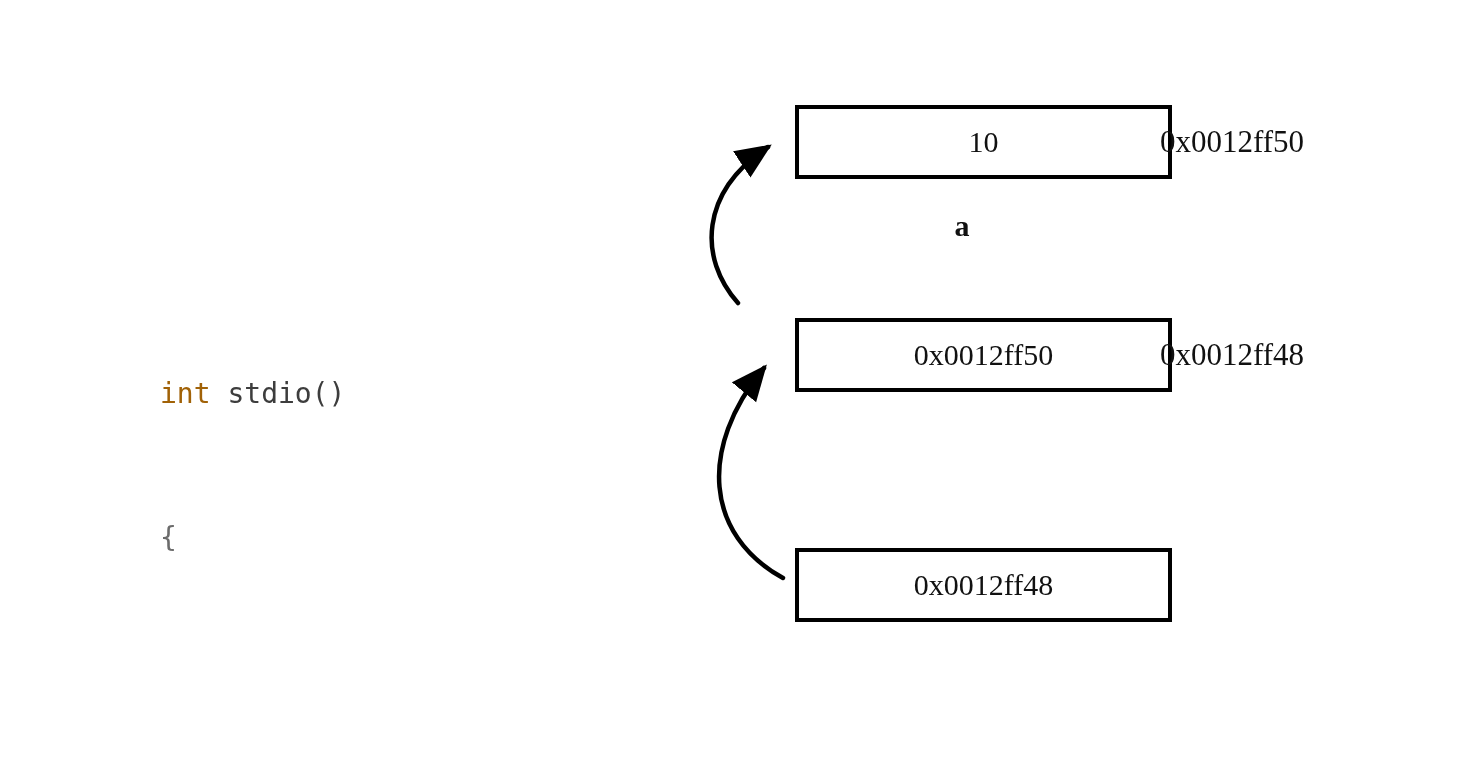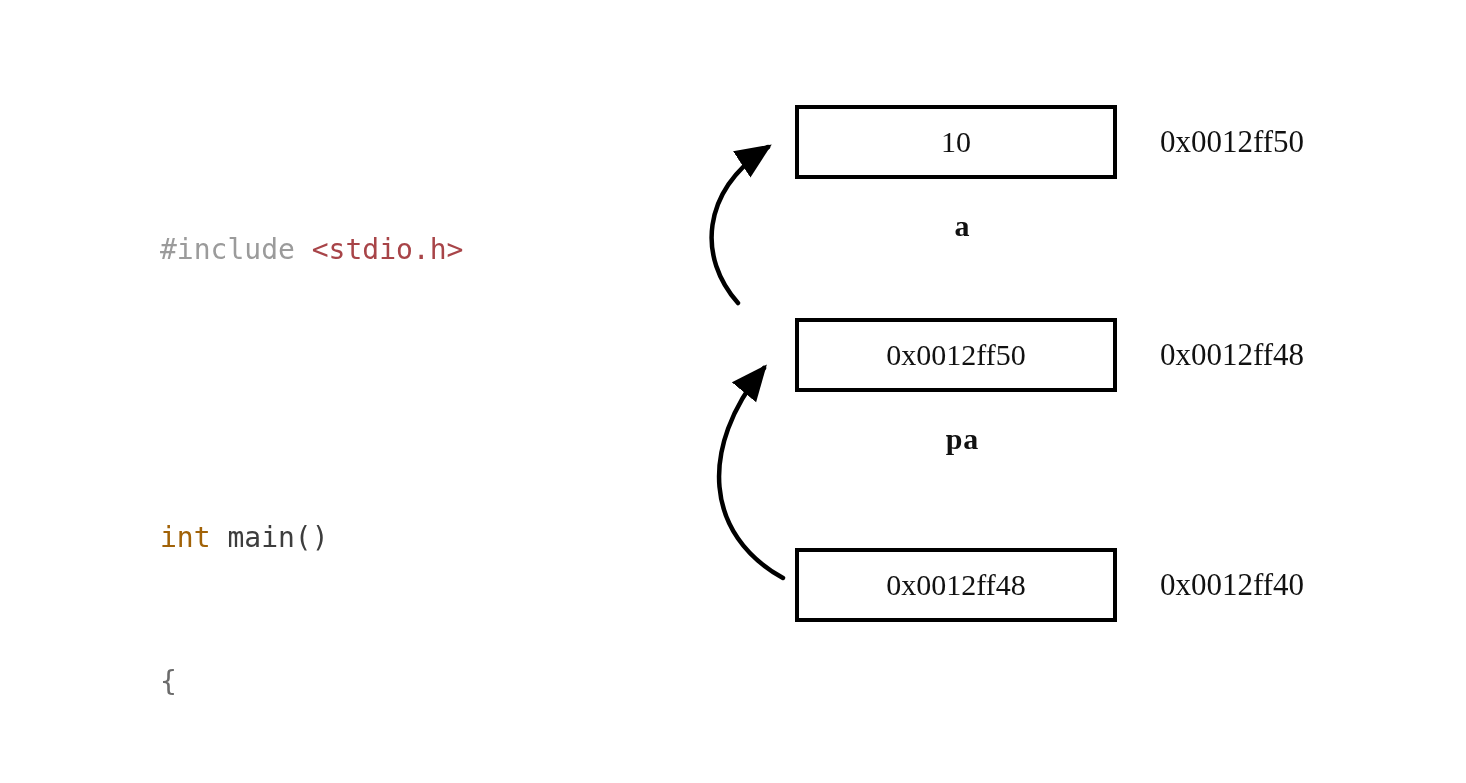--- a/index.html
+++ b/index.html
@@ -18,21 +18,21 @@
   }
   .ln { height:48px; }
   .kw   { color:#a16207; }
   .dir  { color:#9b9b9b; }
   .hdr  { color:#a84448; }
   .brace{ color:#6b6b6b; }
 
   
   .cell { position:absolute; left:795px; width:335px; }
   .box {
-    width:322px; height:74px; box-sizing:border-box;
+    width:377px; height:74px; box-sizing:border-box;
     border:4px solid #000; background:#fff;
     display:flex; align-items:center; justify-content:center;
     font-size:30px; color:#111;
   }
   .addr {
     position:absolute; left:365px; top:0; height:74px;
     display:flex; align-items:center;
     font-size:31px; color:#111; white-space:nowrap;
   }
   .var-label {
@@ -44,23 +44,22 @@
   
   .arrows { position:absolute; left:0; top:0; width:1466px; height:783px; pointer-events:none; }
   .arrow-path { fill:none; stroke:#000; stroke-width:4.5; stroke-linecap:round; }
 </style>
 </head>
 <body>
 
 <div class="canvas">
 
   <div class="code">
-    <div class="ln"><span class="dir">#include </span><span class="hdr">&lt;stdio.h&gt;</span></div>
     <div class="ln"></div>
-    <div class="ln"><span class="kw">int</span><span class="plain"> main()</span></div>
+    <div class="ln"><span class="kw">int</span><span class="plain"> stdio()</span></div>
     <div class="ln brace">{</div>
     
     
     
     
     
     
   </div>
 
   <div class="cell" style="top:105px;">
@@ -69,28 +68,26 @@
       </div>
     <span class="addr">0x0012ff50</span>
     <div class="var-label">a</div>
   </div>
 
   <div class="cell" style="top:318px;">
     <div class="box">
         <span>0x0012ff50</span>
       </div>
     <span class="addr">0x0012ff48</span>
-    <div class="var-label">pa</div>
   </div>
 
   <div class="cell" style="top:548px;">
     <div class="box">
         <span>0x0012ff48</span>
       </div>
-    <span class="addr">0x0012ff40</span>
   </div>
 
   <svg class="arrows" viewBox="0 0 1466 783" xmlns="http://www.w3.org/2000/svg">
     <defs>
       <marker id="arrowhead" markerWidth="10" markerHeight="9" refX="7" refY="3.5" orient="auto">
         <path d="M0,0 L8,3.5 L0,7 z" fill="#000"></path>
       </marker>
     </defs>
     <path class="arrow-path" d="M 738 303 C 698 258, 700 192, 768 147" marker-end="url(#arrowhead)"></path>
     <path class="arrow-path" d="M 783 578 C 705 535, 698 448, 764 368" marker-end="url(#arrowhead)"></path>

